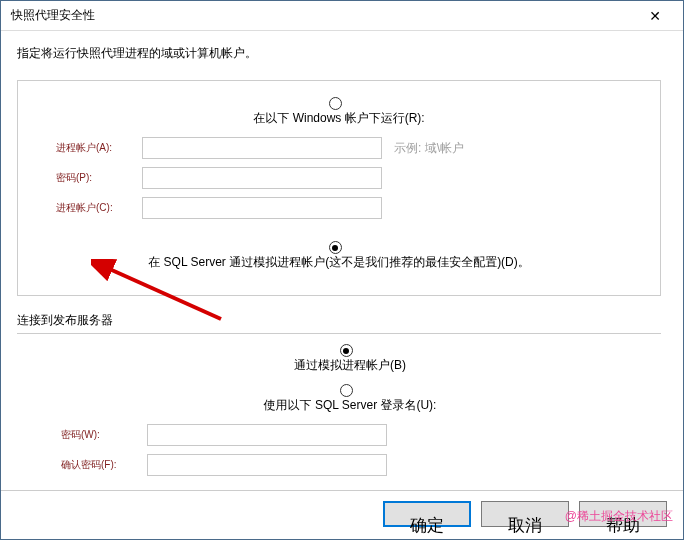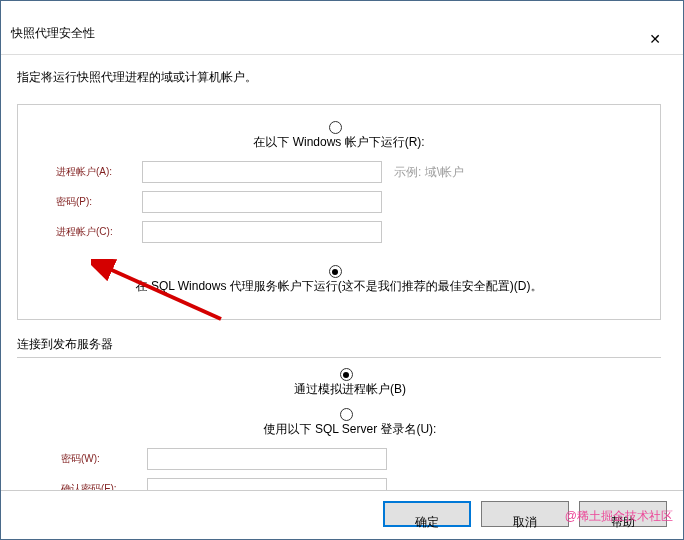--- a/index.html
+++ b/index.html
@@ -15,23 +15,22 @@
     height: 540px;
     border: 1px solid #4a6a8a;
     position: relative;
     background: #fff;
   }
   .titlebar {
     height: 30px;
     background: #fff;
     border-bottom: 1px solid #ddd;
     display: flex;
-    align-items: flex-start;
+    align-items: center;
     padding: 0 8px 0 10px;
-    margin-top: 24px;
   }
   .titlebar .title {
     flex: 1;
     font-size: 12px;
   }
   .close-btn {
     width: 40px;
     height: 28px;
     display: flex;
     align-items: center;
@@ -120,21 +119,21 @@
     display: flex;
     justify-content: flex-end;
     gap: 10px;
     background: #fff;
   }
   .btn {
     min-width: 88px;
     height: 16px;
     border: 1px solid #7a7a7a;
     background: #e1e1e1;
-    font-size: 12px;
+    font-size: 17px;
     padding: 12px 14px;
     cursor: pointer;
     font-family: inherit;
   }
   .btn.primary {
     border: 1px solid #0078d7;
     box-shadow: 0 0 0 1px #0078d7 inset;
   }
   .arrow-annot {
     position: absolute;
@@ -187,21 +186,21 @@
 
       <div class="field-row">
         <span class="field-label">进程帐户(C):</span>
         <input type="password" class="field-input" disabled="" value="" style="">
       </div>
 
       <div style="height:14px"></div>
 
       <div class="radio-row">
         <span class="radio checked"></span>
-        <span>在 SQL Windows 代理服务帐户下运行(这不是我们推荐的最佳安全配置)(D)。</span>
+        <span>在 SQL Server 通过模拟进程帐户(这不是我们推荐的最佳安全配置)(D)。</span>
       </div>
 
     </div>
 
     <svg class="arrow-annot" width="140" height="70">
       <defs>
         <marker id="ah" markerWidth="10" markerHeight="10" refX="2" refY="3" orient="auto">
           <path d="M0,0 L0,6 L8,3 z" fill="#d40000"></path>
         </marker>
       </defs>

